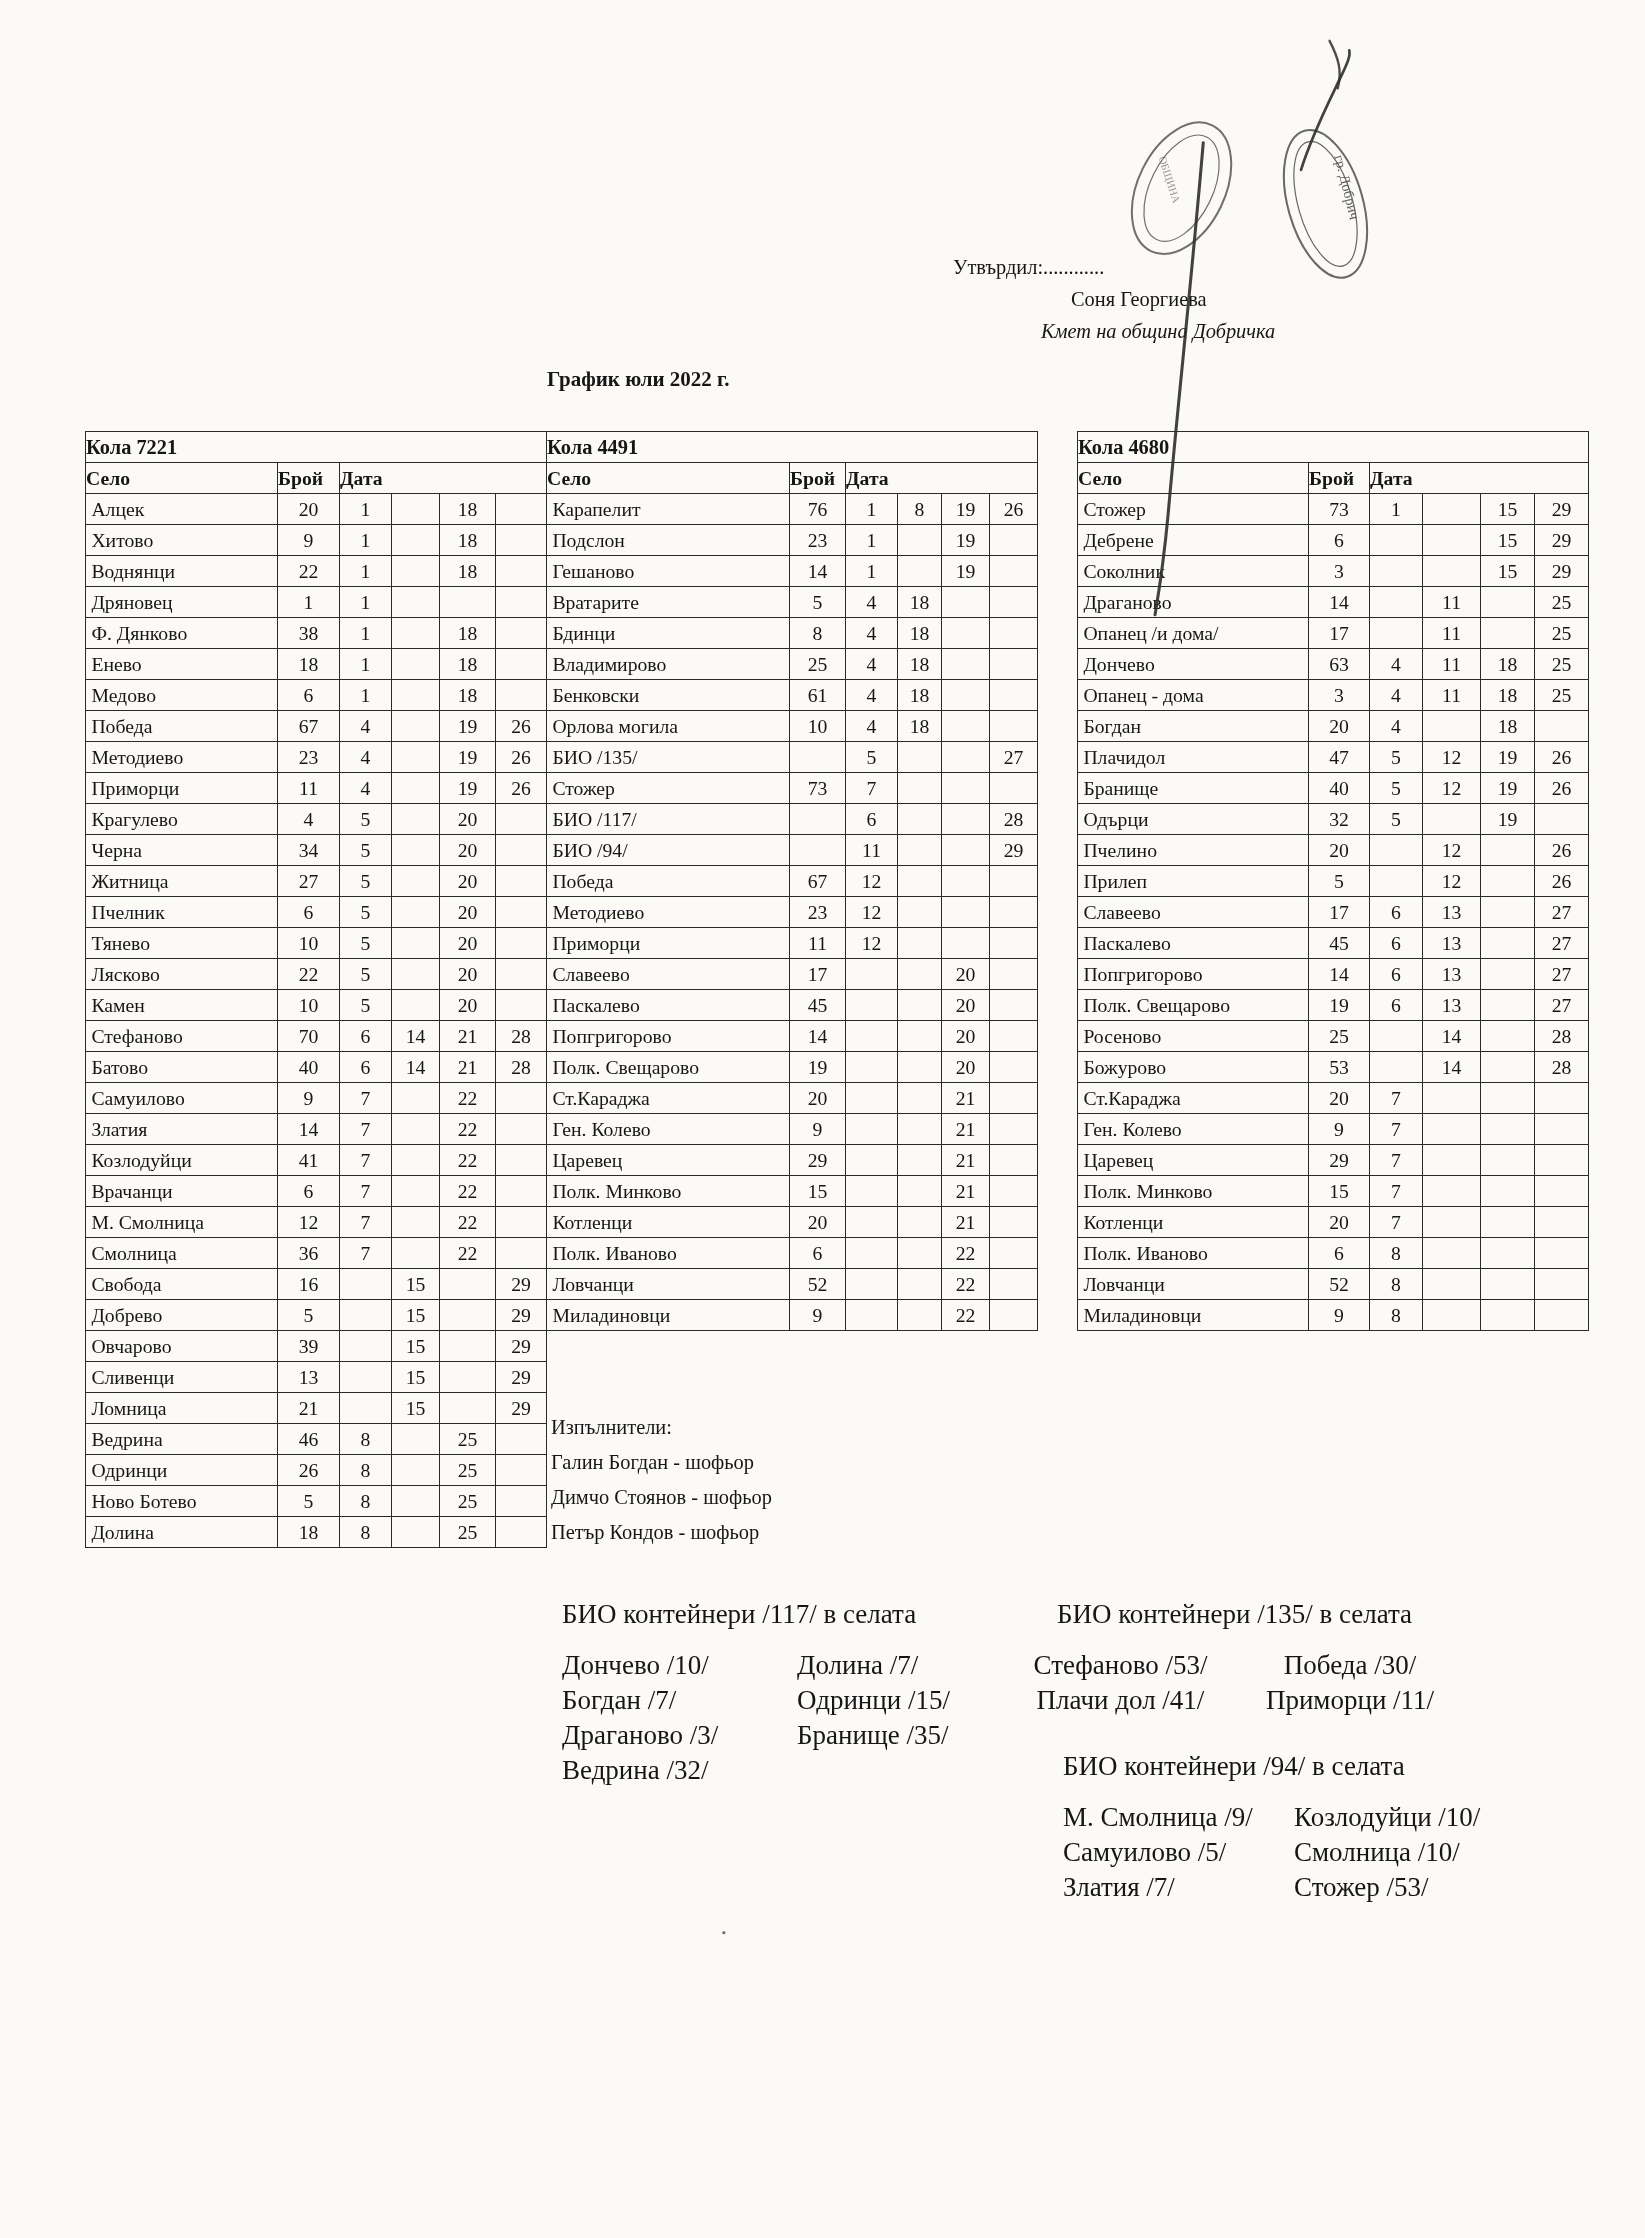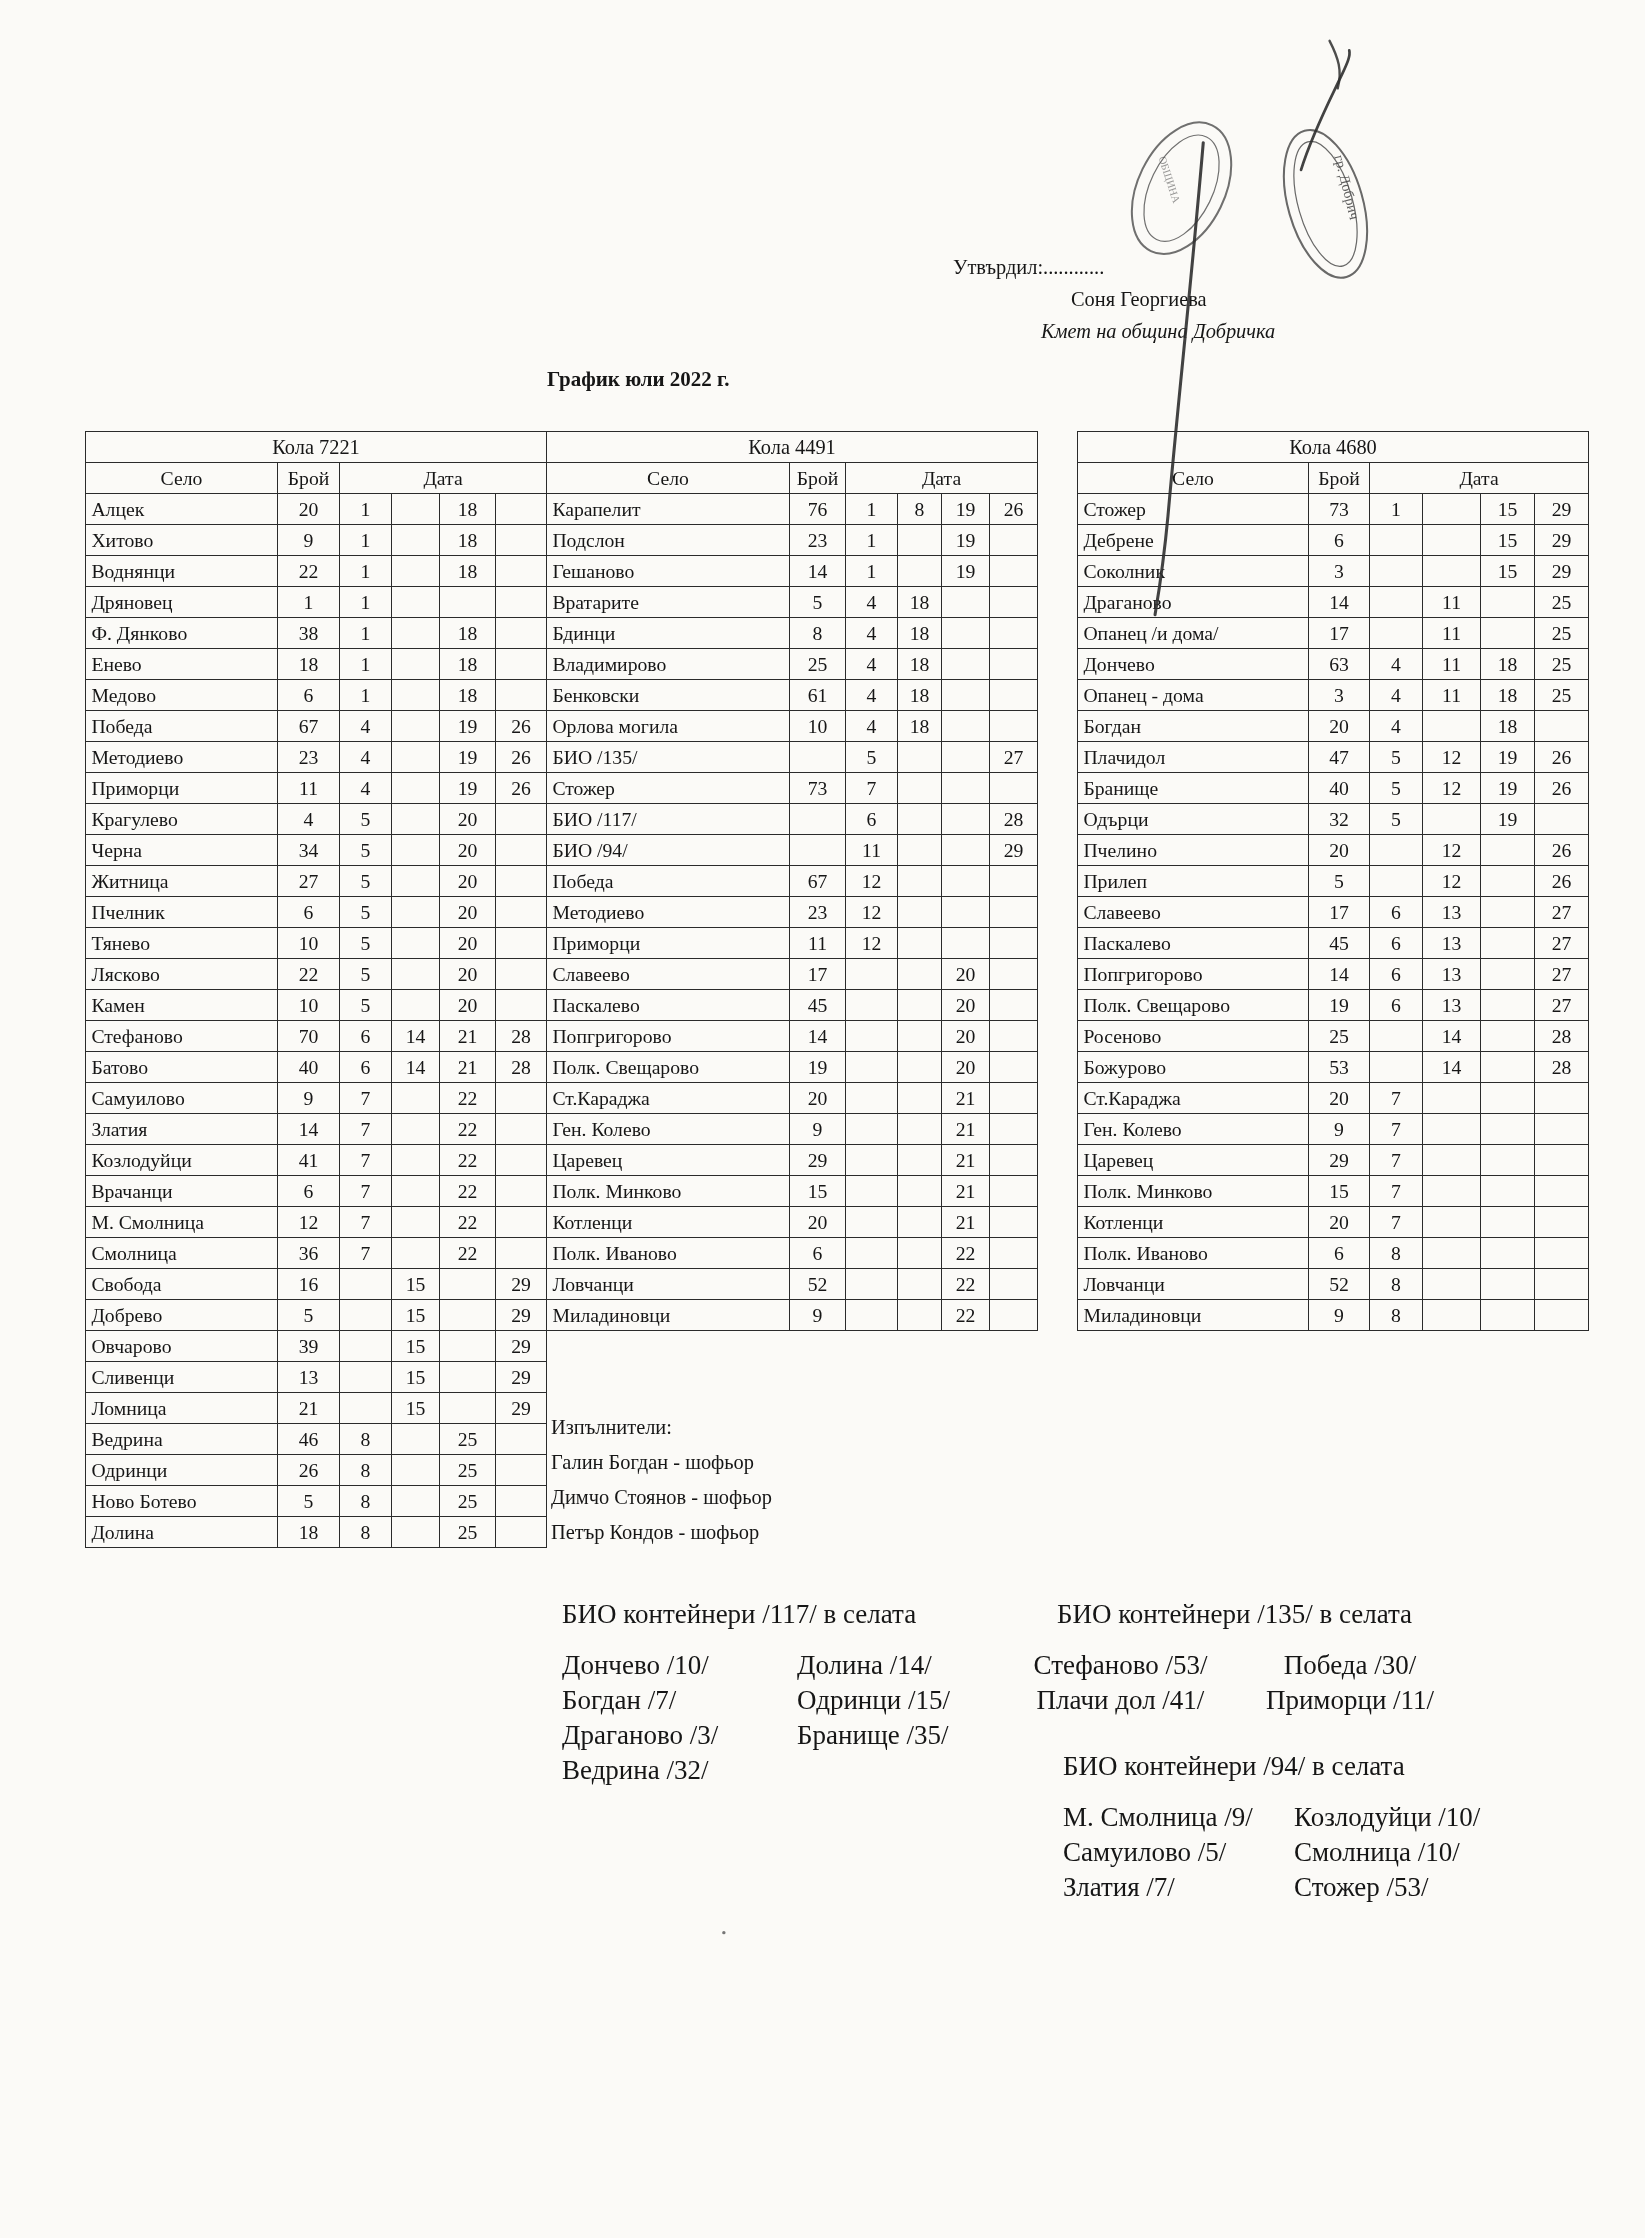--- a/index.html
+++ b/index.html
@@ -19,21 +19,21 @@
   
   .tbl { position:absolute; top:431px; }
   #t1 { left:85px; }
   #t2 { left:546px; }
   #t3 { left:1038px;padding-left:39px; }
   table { border-collapse:collapse; table-layout:fixed; }
   #t1 table { width:462px; }
   #t2 table { width:492px; }
   #t3 table { width:511px; }
   th, td { border:1.4px solid #2b2b2b; height:31px; font-size:19.7px; overflow:hidden; white-space:nowrap; }
-  th { font-weight:normal; text-align:center; }
+  th { font-weight:bold; text-align:left; }
   th.gname { font-size:20.4px; }
   td.v { text-align:left; padding:0 2.7px 0 5.4px; }
   td.n { text-align:center; padding:0 1.4px; }
   #t1 col:nth-child(1){width:192px} #t1 col:nth-child(2){width:62px}
   #t1 col:nth-child(3){width:52px}  #t1 col:nth-child(4){width:48px}
   #t1 col:nth-child(5){width:56px}  #t1 col:nth-child(6){width:51px}
   #t2 col:nth-child(1){width:243px} #t2 col:nth-child(2){width:56px}
   #t2 col:nth-child(3){width:52px}  #t2 col:nth-child(4){width:44px}
   #t2 col:nth-child(5){width:48px}  #t2 col:nth-child(6){width:48px}
   #t3 col:nth-child(1){width:231px} #t3 col:nth-child(2){width:61px}
@@ -872,21 +872,21 @@
     <div>Изпълнители:</div>
     <div>Галин Богдан - шофьор</div>
     <div>Димчо Стоянов - шофьор</div>
     <div>Петър Кондов - шофьор</div>
   </div>
 
   <div class="note" id="notes117">
     <div class="note-heading">БИО контейнери /117/ в селата</div>
     <div class="note-grid">
       <span>Дончево /10/</span>
-      <span>Долина /14/</span>
+      <span>Долина /7/</span>
       <span>Богдан /7/</span>
       <span>Одринци /15/</span>
       <span>Драганово /3/</span>
       <span>Бранище /35/</span>
       <span>Ведрина /32/</span>
       <span></span>
     </div>
   </div>
 
   <div class="note" id="notes135">

